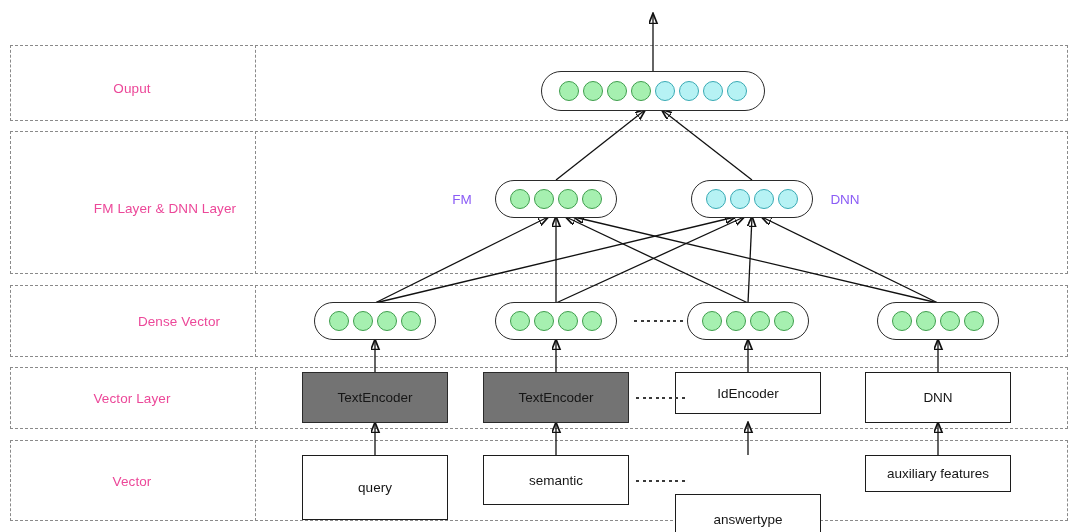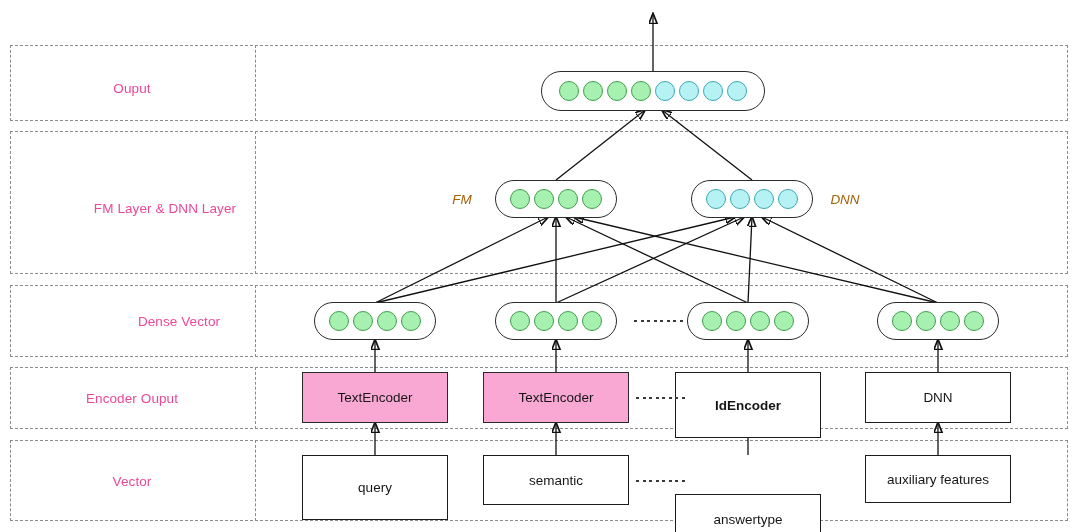--- a/index.html
+++ b/index.html
@@ -67,30 +67,29 @@
     box-sizing:border-box;
     border:1.6px solid #1c1c1c;
     background:#ffffff;
     display:flex;
     align-items:center;
     justify-content:center;
     font-size:13.5px;
     color:#161616;
     white-space:nowrap;
   }
-  .box.pink{ background:#f9a8d4; border:1.6px solid #2a2a2a; }
+  .box.pink{ background:#737373; border:1.6px solid #2a2a2a; }
 
   
   .side-label{
     position:absolute;
     font-size:13.5px;
-    color:#a16207;
+    color:#8b5cf6;
     white-space:nowrap;
     transform:translate(-50%,-50%);
-    font-style:italic;
   }
 
   
   .ellipsis{
     position:absolute;
     display:flex;
     align-items:center;
     gap:3.5px;
     transform:translateY(-50%);
   }
@@ -129,21 +128,21 @@
 
   <div class="band-divider" style="left:255px; top:45px;  height:76px;"></div>
   <div class="band-divider" style="left:255px; top:131px; height:143px;"></div>
   <div class="band-divider" style="left:255px; top:285px; height:72px;"></div>
   <div class="band-divider" style="left:255px; top:367px; height:62px;"></div>
   <div class="band-divider" style="left:255px; top:440px; height:81px;"></div>
 
   <div class="row-label" style="left:132px; top:88px;">Ouput</div>
   <div class="row-label" style="left:132px; top:208px;margin-left:33px;">FM Layer &amp; DNN Layer</div>
   <div class="row-label" style="left:132px; top:321px;margin-left:47px;">Dense Vector</div>
-  <div class="row-label" style="left:132px; top:398px;">Encoder Ouput</div>
+  <div class="row-label" style="left:132px; top:398px;">Vector Layer</div>
   <div class="row-label" style="left:132px; top:481px;">Vector</div>
 
   <svg class="wires" viewBox="0 0 1080 532">
     <defs>
       <marker id="arrowHead" markerWidth="9" markerHeight="9" refX="7.4" refY="3.2" orient="auto" markerUnits="strokeWidth">
         <path d="M0,0 L8,3.2 L0,6.4 z" fill="#111" stroke="none"></path>
       </marker>
     </defs>
 
     <line x1="653" y1="72" x2="653" y2="14" marker-end="url(#arrowHead)"></line>
@@ -230,38 +229,38 @@
       <i></i>
       <i></i>
       <i></i>
       <i></i>
       <i></i>
       <i></i>
   </div>
 
   <div class="box pink" style="left:302px; top:372px; width:146px; height:51px;">TextEncoder</div>
   <div class="box pink" style="left:483px; top:372px; width:146px; height:51px;">TextEncoder</div>
-  <div class="box" style="left:675px; top:372px; width:146px; height:66px;font-weight:bold;">IdEncoder</div>
+  <div class="box" style="left:675px; top:372px; width:146px; height:42px;">IdEncoder</div>
   <div class="box" style="left:865px; top:372px; width:146px; height:51px;">DNN</div>
 
   <div class="ellipsis" style="left:636px; top:398px;">
     <i></i>
       <i></i>
       <i></i>
       <i></i>
       <i></i>
       <i></i>
       <i></i>
       <i></i>
   </div>
 
   <div class="box" style="left:302px; top:455px; width:146px; height:65px;">query</div>
   <div class="box" style="left:483px; top:455px; width:146px; height:50px;">semantic</div>
   <div class="box" style="left:675px; top:475px; width:146px; height:50px;margin-top:19px;">answertype</div>
-  <div class="box" style="left:865px; top:455px; width:146px; height:48px;">auxiliary features</div>
+  <div class="box" style="left:865px; top:455px; width:146px; height:37px;">auxiliary features</div>
 
   <div class="ellipsis" style="left:636px; top:481px;">
     <i></i>
       <i></i>
       <i></i>
       <i></i>
       <i></i>
       <i></i>
       <i></i>
       <i></i>

